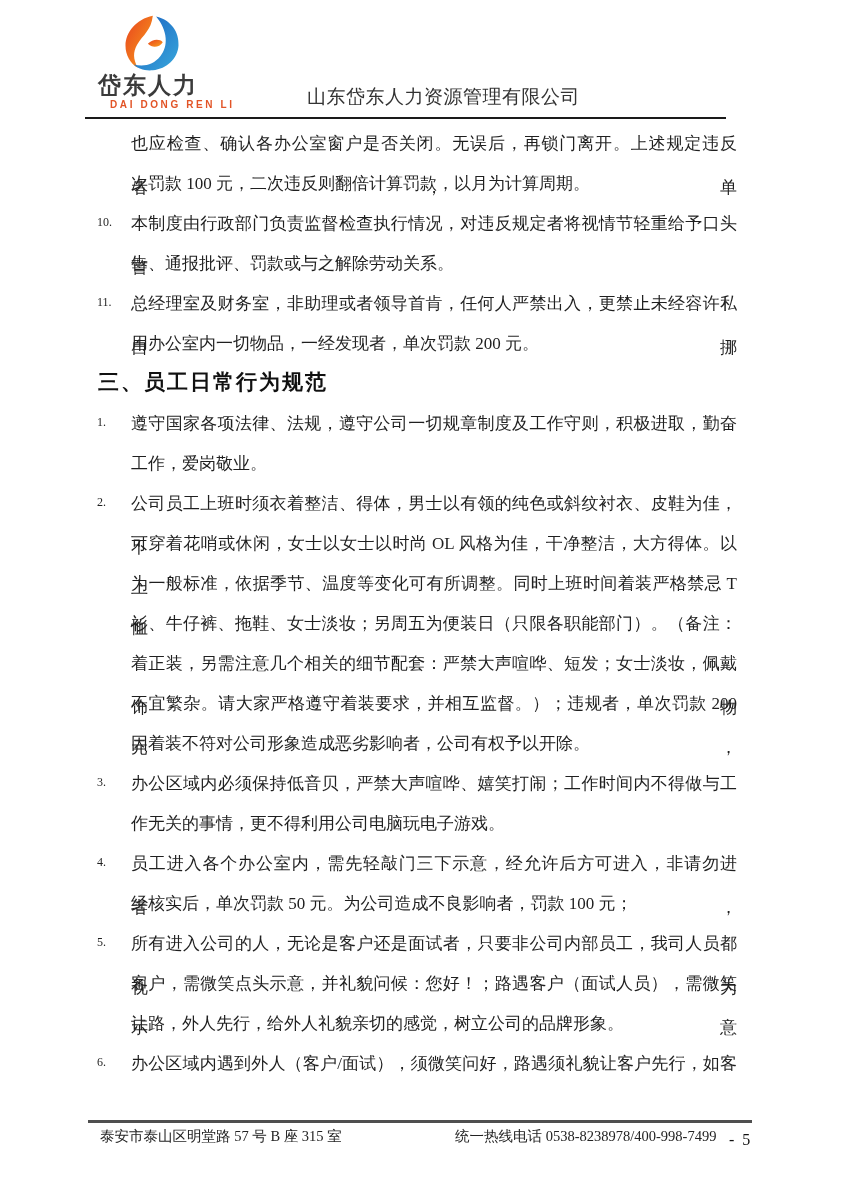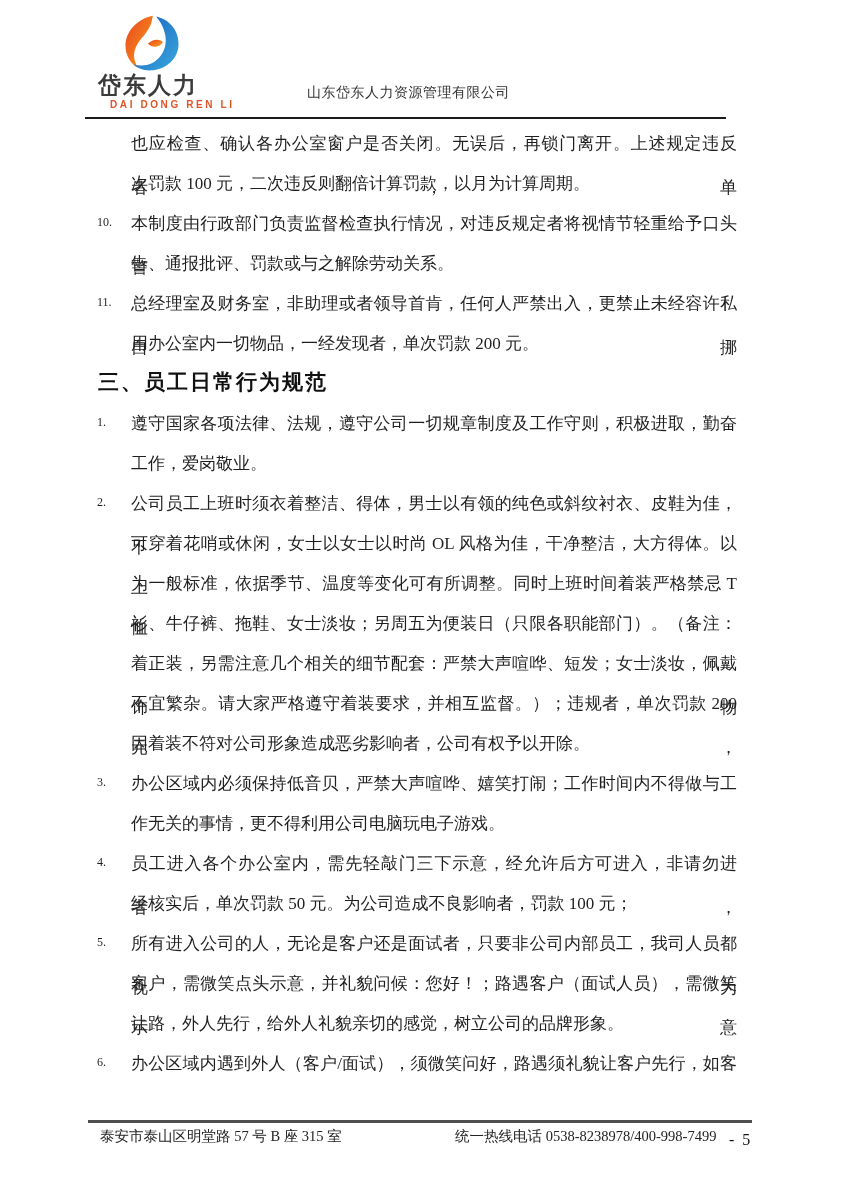--- a/index.html
+++ b/index.html
@@ -20,21 +20,21 @@
     font-family:"Liberation Sans","DejaVu Sans",sans-serif;
   }
   .logo-en{
     position:absolute;left:12px;top:87px;width:130px;
     font-size:10px;font-weight:bold;color:#e25427;
     letter-spacing:2.6px;white-space:nowrap;
     font-family:"Liberation Sans","DejaVu Sans",sans-serif;
   }
   .company-name{
     position:absolute;left:307px;top:84px;
-    font-size:14px;color:#333;letter-spacing:0.5px;white-space:nowrap;
+    font-size:19px;color:#333;letter-spacing:0.5px;white-space:nowrap;
   }
   .header-rule{
     position:absolute;left:85px;top:117px;width:641px;height:2px;
     background:#1a1a1a;
   }
   
   .content{
     position:absolute;left:131px;top:122px;width:606px;
     color:#1f1f1f;
   }

